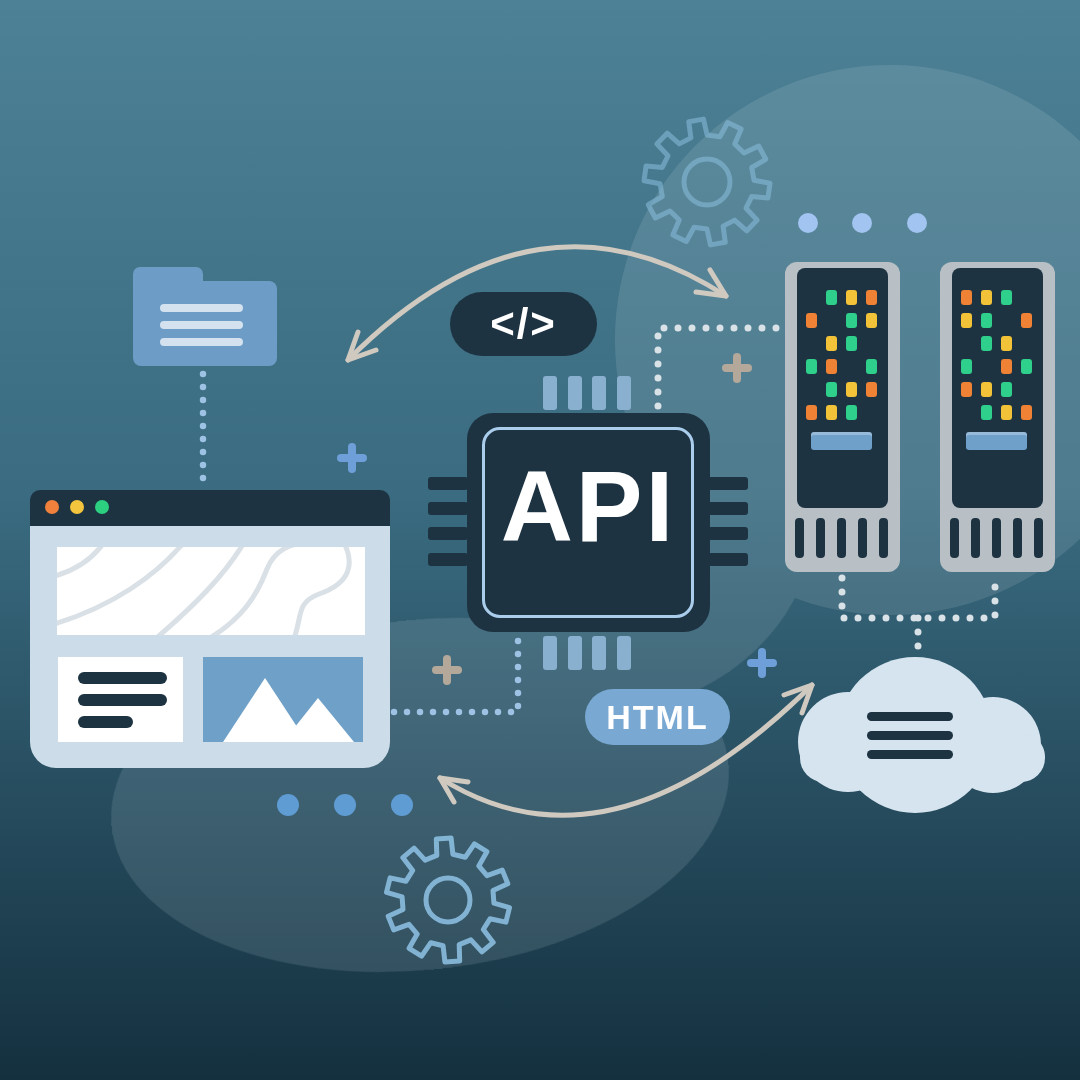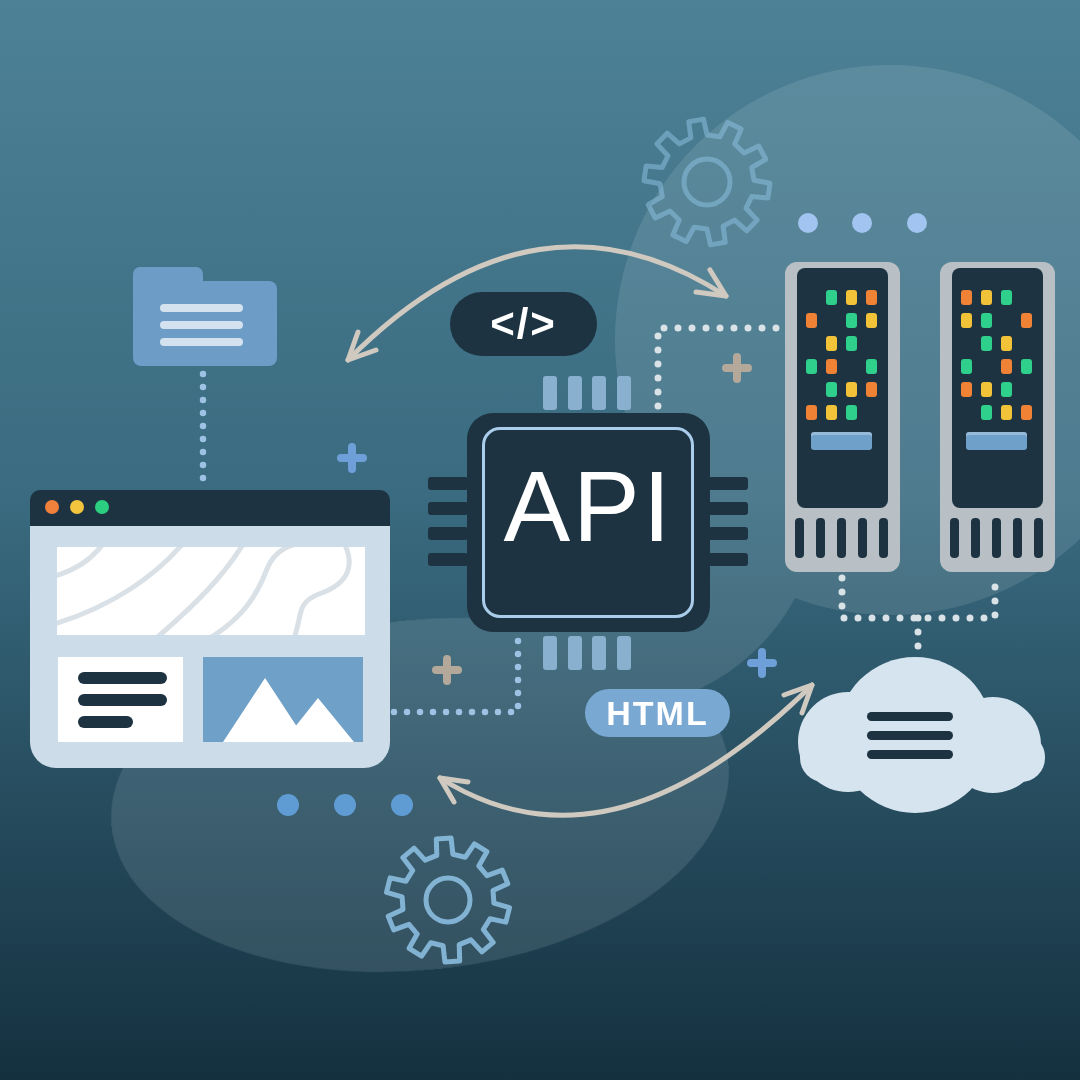--- a/index.html
+++ b/index.html
@@ -35,27 +35,27 @@
   .map-panel svg{position:absolute;left:0;top:0;}
   .map-line{fill:none;stroke:var(--map_line);stroke-width:5;}
   .text-panel{left:28px;top:167px;width:125px;height:85px;background:var(--panel_white);}
   .text-bar{left:20px;height:12px;border-radius:6px;background:var(--navy);}
   .image-panel{left:173px;top:167px;width:160px;height:85px;background:var(--mid_blue);overflow:hidden;}
   .image-panel svg{position:absolute;left:0;top:0;}
   
   .chip-body{left:467px;top:413px;width:243px;height:219px;background:var(--navy);border-radius:26px;}
   .chip-inner{left:482px;top:427px;width:212px;height:191px;border:3px solid var(--chip_border);border-radius:18px;}
   .chip-label{left:467px;top:413px;width:243px;height:186px;display:flex;align-items:center;justify-content:center;
-    color:#fff;font-size:100px;font-weight:normal;letter-spacing:3px;}
+    color:#fff;font-size:100px;font-weight:bold;letter-spacing:3px;}
   .pin-h{width:40px;height:13px;background:var(--navy);border-radius:3px;}
   .pin-v{width:14px;height:34px;background:var(--chip_pin);border-radius:3px;}
   
   .pill{display:flex;align-items:center;justify-content:center;color:#fff;font-weight:bold;border-radius:32px;}
   .code-pill{left:450px;top:292px;width:147px;height:64px;background:var(--navy);font-size:42px;letter-spacing:2px;}
-  .html-pill{left:585px;top:689px;width:145px;height:48px;background:var(--html_pill);font-size:34px;letter-spacing:2px;}
+  .html-pill{left:585px;top:689px;width:145px;height:56px;background:var(--html_pill);font-size:34px;letter-spacing:2px;}
   
   .server{width:115px;height:310px;background:var(--server_gray);border-radius:12px;}
   .server-left{left:785px;top:262px;}
   .server-right{left:940px;top:262px;}
   .server-screen{left:12px;top:6px;width:91px;height:240px;background:var(--navy);border-radius:8px;}
   .led-grid{left:9px;top:22px;display:grid;grid-template-columns:repeat(4,11px);grid-auto-rows:15px;column-gap:9px;row-gap:8px;}
   .led{position:relative;width:11px;height:15px;border-radius:3px;}
   .led-g{background:var(--led_green);} .led-y{background:var(--led_yellow);} .led-o{background:var(--led_orange);}
   .led-empty{visibility:hidden;}
   .server-bar{left:14px;top:164px;width:61px;height:18px;border-radius:3px;background:var(--server_bar);

